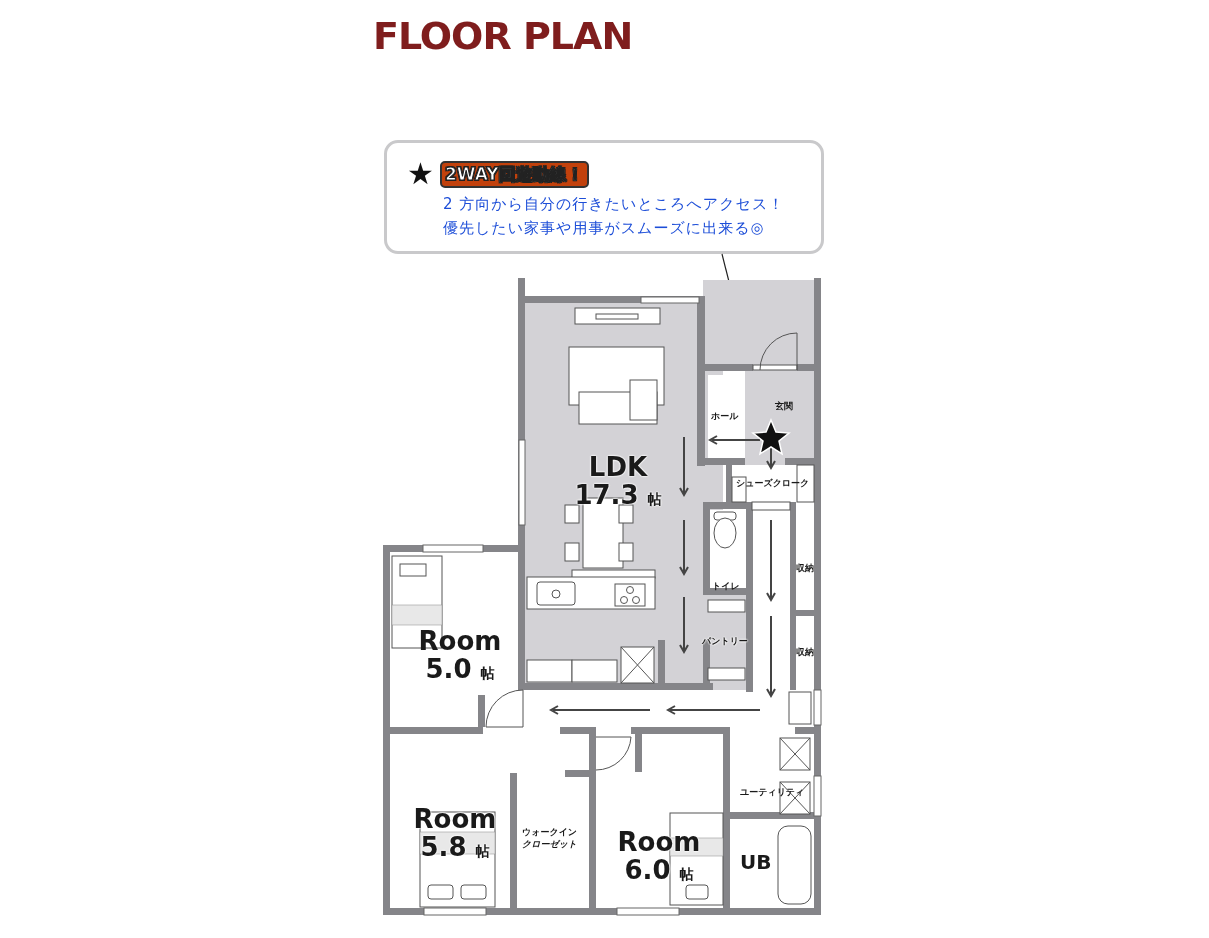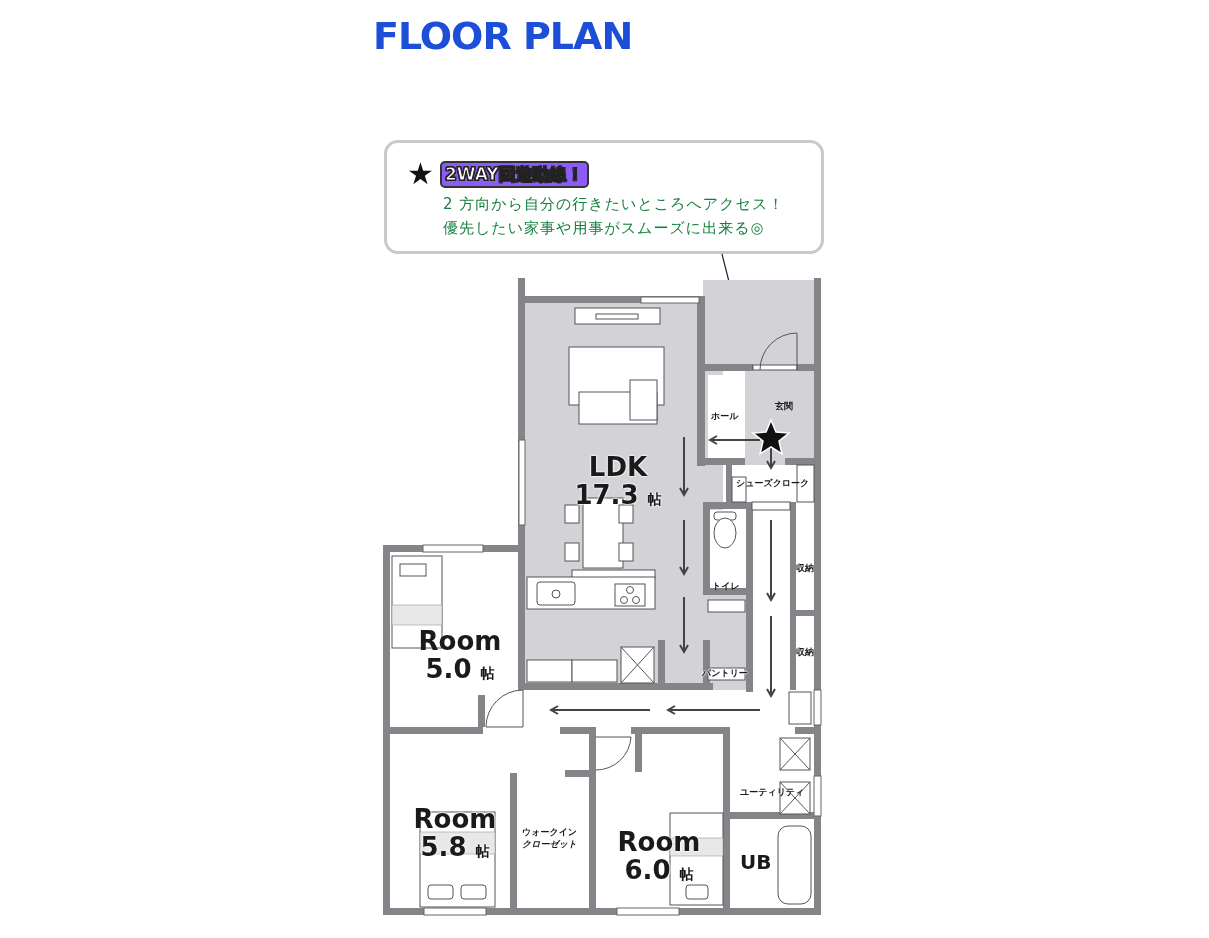--- a/index.html
+++ b/index.html
@@ -1,28 +1,28 @@
 <!DOCTYPE html>
 <html><head>
 <meta charset="utf-8">
 <style>
   html, body { margin:0; padding:0; background:#ffffff; }
   body { width:1209px; height:938px; position:relative; overflow:hidden;
          font-family:"DejaVu Sans", "Liberation Sans", sans-serif; color:#1a1a1a; }
   .title { position:absolute; left:373px; top:14px; font-family:"DejaVu Sans", sans-serif;
-           font-weight:bold; font-size:38px; line-height:44px; letter-spacing:-1px; color:#1d4ed8; }
+           font-weight:bold; font-size:38px; line-height:44px; letter-spacing:-1px; color:#7f1d1d; }
   .title .l2 { display:block; }
   .callout { position:absolute; left:384px; top:140px; width:440px; height:114px;
              border:3px solid #c9c9cb; border-radius:14px; background:#fff; box-sizing:border-box; }
   .callout .head { position:absolute; left:20px; top:16px; font-size:17px; font-weight:bold; display:flex; align-items:center; gap:6px; }
   .callout .star { font-size:30px; line-height:30px; color:#111; text-shadow:0 0 2px #fff; }
   .callout .tag { border:2px solid #333; border-radius:5px; padding:0 3px; color:#fff;
-                  -webkit-text-stroke:1px #222; font-size:17px; letter-spacing:0; background:#8b5cf6; color:#fff; }
+                  -webkit-text-stroke:1px #222; font-size:17px; letter-spacing:0; background:#c2410c; color:#fff; }
   .callout .tag span { color:#fff; text-shadow: -1px -1px 0 #222, 1px -1px 0 #222, -1px 1px 0 #222, 1px 1px 0 #222; }
-  .callout .line { position:absolute; left:56px; font-size:15px; color:#15803d; letter-spacing:1px; }
+  .callout .line { position:absolute; left:56px; font-size:15px; color:#1d4ed8; letter-spacing:1px; }
   .callout .l1 { top:52px; }
   .callout .l2 { top:76px; }
   svg.plan { position:absolute; left:0; top:0; }
   .lbl { position:absolute; white-space:nowrap; color:#1a1a1a; }
   .big { font-family:"DejaVu Sans", sans-serif; font-weight:bold; font-size:26px; line-height:28px; text-align:center;margin-top:20px; }
   .big .unit { font-size:14px; }
   .small { font-size:9px; font-weight:bold; }
   .white-txt { text-shadow:0 0 2px #fff, 0 0 2px #fff, 0 0 2px #fff; }
 </style>
 </head>
@@ -236,17 +236,17 @@
   <div>Room</div>
   <div><span>6.0</span> <span class="unit">帖</span></div>
 </div>
 
 <div class="lbl small" style="left:711px; top:410px;">ホール</div>
 <div class="lbl small" style="left:775px; top:400px;">玄関</div>
 <div class="lbl small" style="left:736px; top:477px;">シューズクローク</div>
 <div class="lbl small" style="left:712px; top:580px;">トイレ</div>
 <div class="lbl small" style="left:796px; top:562px;">収納</div>
 <div class="lbl small" style="left:796px; top:646px;">収納</div>
-<div class="lbl small white-txt" style="left:702px; top:635px;margin-top:32px;">パントリー</div>
+<div class="lbl small white-txt" style="left:702px; top:635px;">パントリー</div>
 <div class="lbl small" style="left:522px; top:826px;">ウォークイン</div>
 <div class="lbl small" style="left:522px; top:838px;font-style:italic;">クローゼット</div>
 <div class="lbl small" style="left:740px; top:770px;margin-top:16px;">ユーティリティ</div>
 <div class="lbl" style="left:740px; top:850px; font-size:20px; font-weight:bold;">UB</div>
 
 </body></html>

